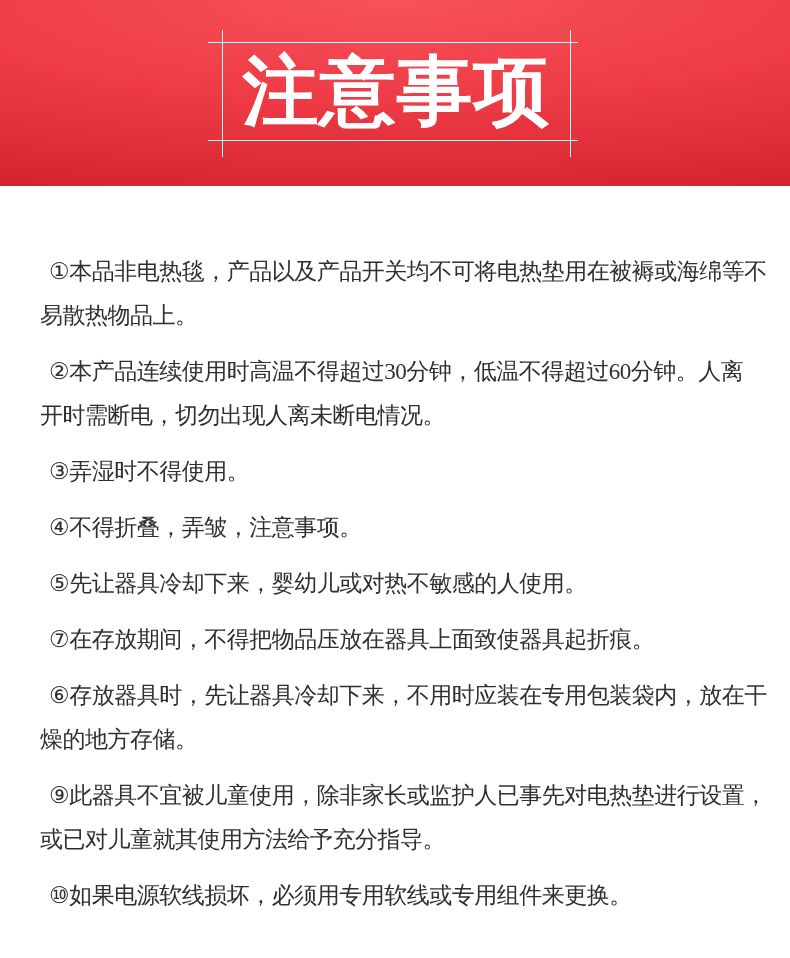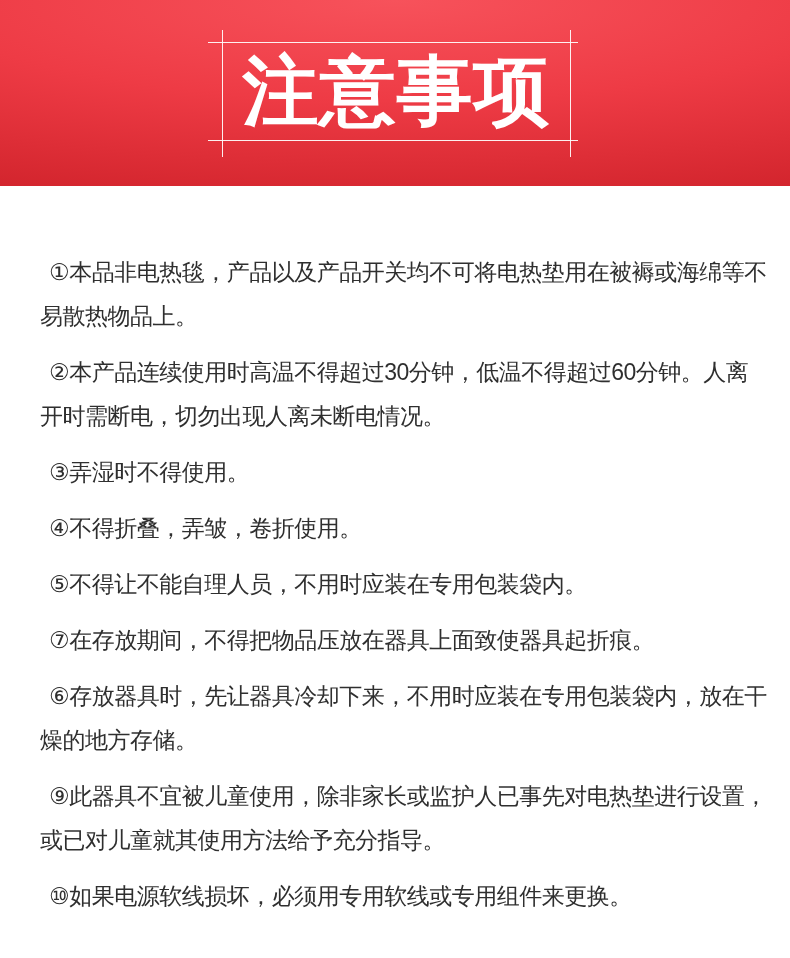--- a/index.html
+++ b/index.html
@@ -8,20 +8,21 @@
     background: #ffffff;
     font-family: "Liberation Sans", "DejaVu Sans", sans-serif;
   }
   .page {
     position: relative;
     width: 790px;
     height: 958px;
     background: #ffffff;
     overflow: hidden;
     margin: 0 auto;
+    font-family: Liberation Serif, serif;
   }
   
   .banner {
     position: absolute;
     left: 0; top: 0;
     width: 790px; height: 186px;
     background: radial-gradient(ellipse 130% 120% at 50% 0%,
                 #f7525b 0%, #ee3b45 45%, #ce2129 100%);
   }
   .frame-line {
@@ -84,24 +85,24 @@
         <div class="line cont">易散热物品上。</div>
       </div>
       <div class="item">
         <div class="line first"><span class="num">②</span><span>本产品连续使用时高温不得超过30分钟，低温不得超过60分钟。人离</span></div>
         <div class="line cont">开时需断电，切勿出现人离未断电情况。</div>
       </div>
       <div class="item">
         <div class="line first"><span class="num">③</span><span>弄湿时不得使用。</span></div>
       </div>
       <div class="item">
-        <div class="line first"><span class="num">④</span><span>不得折叠，弄皱，卷折使用。</span></div>
+        <div class="line first"><span class="num">④</span><span>不得折叠，弄皱，注意事项。</span></div>
       </div>
       <div class="item">
-        <div class="line first"><span class="num">⑤</span><span>不得让不能自理人员，不用时应装在专用包装袋内。</span></div>
+        <div class="line first"><span class="num">⑤</span><span>先让器具冷却下来，婴幼儿或对热不敏感的人使用。</span></div>
       </div>
       <div class="item">
         <div class="line first"><span class="num">⑦</span><span>在存放期间，不得把物品压放在器具上面致使器具起折痕。</span></div>
       </div>
       <div class="item">
         <div class="line first"><span class="num">⑥</span><span>存放器具时，先让器具冷却下来，不用时应装在专用包装袋内，放在干</span></div>
         <div class="line cont">燥的地方存储。</div>
       </div>
       <div class="item">
         <div class="line first"><span class="num">⑨</span><span>此器具不宜被儿童使用，除非家长或监护人已事先对电热垫进行设置，</span></div>

